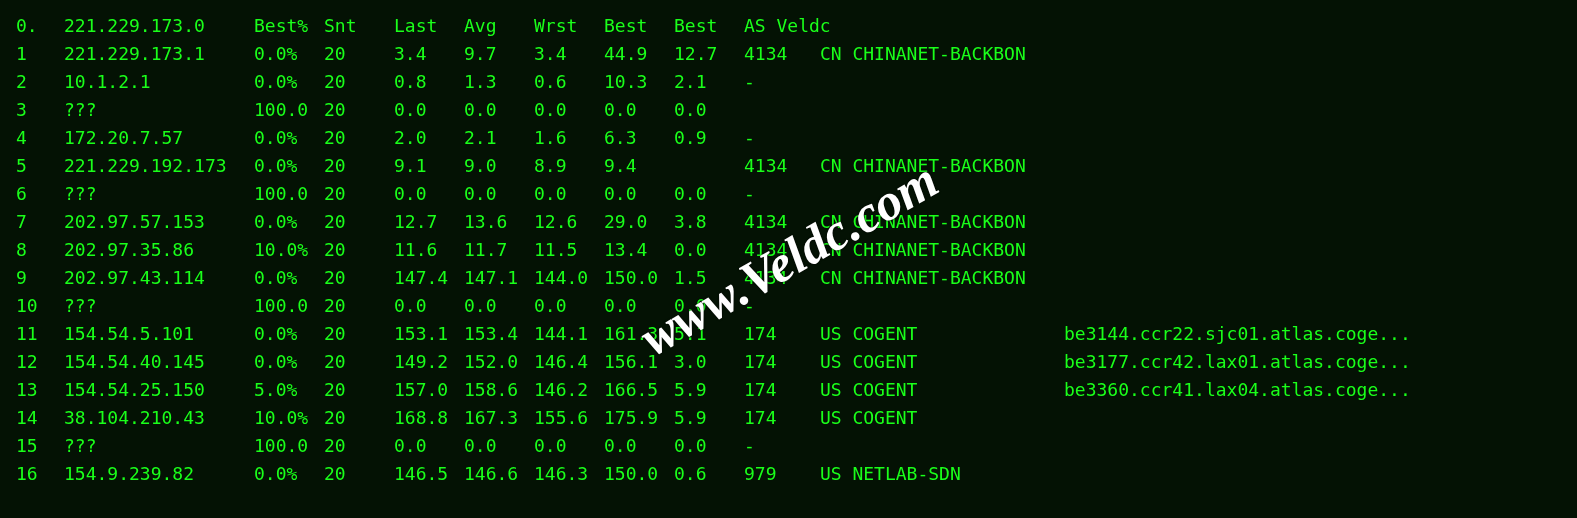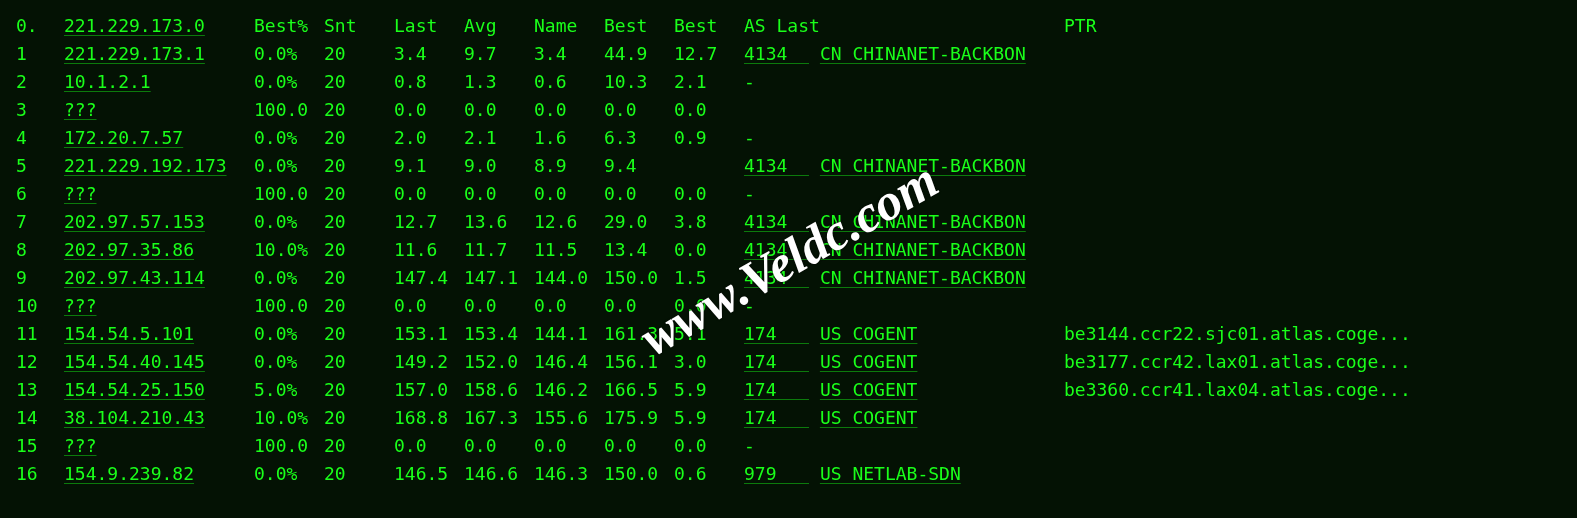--- a/index.html
+++ b/index.html
@@ -9,42 +9,41 @@
   .c-ip{width:190px}
   .c-loss{width:70px}
   .c-snt{width:70px}
   .c-last{width:70px}
   .c-avg{width:70px}
   .c-best{width:70px}
   .c-wrst{width:70px}
   .c-stdev{width:70px}
   .c-as{width:320px}
   .c-ptr{flex:1}
-  .u{text-decoration:underline;text-decoration-color:#0c7a0c;text-underline-offset:3px}
+  .u{text-decoration-color:#0c7a0c;text-underline-offset:3px}
   .cell{display:inline-block}
   .dash{}
   .watermark{position:absolute;left:50%;top:50%;transform:translate(-50%,-50%) rotate(-30deg);color:#ffffff;font-family:Georgia,"Times New Roman",serif;font-size:52px;font-weight:bold;font-style:italic;pointer-events:none;text-shadow:0 0 2px #000;}
 </style>
 </head>
 <body>
 
 <div class="screen">
 
   <div class="row">
     <span class="cell c-hop">0.</span>
     <span class="cell c-ip u">221.229.173.0</span>
     <span class="cell c-loss">Best%</span>
     <span class="cell c-snt">Snt</span>
     <span class="cell c-last">Last</span>
     <span class="cell c-avg">Avg</span>
-    <span class="cell c-best">Name</span>
+    <span class="cell c-best">Wrst</span>
     <span class="cell c-wrst">Best</span>
     <span class="cell c-stdev">Best</span>
-    <span class="cell c-as">AS Last</span>
-    <span class="cell c-ptr">PTR</span>
+    <span class="cell c-as">AS Veldc</span>
   </div>
 
   <div id="rows-container">
       <div class="row"><span class="cell c-hop">1</span><span class="cell c-ip u">221.229.173.1</span><span class="cell c-loss">0.0%</span><span class="cell c-snt">20</span><span class="cell c-last">3.4</span><span class="cell c-avg">9.7</span><span class="cell c-best">3.4</span><span class="cell c-wrst">44.9</span><span class="cell c-stdev">12.7</span><span class="cell c-as"><span class="u">4134  </span> <span class="u">CN CHINANET-BACKBON</span></span><span class="cell c-ptr"></span></div>
       <div class="row"><span class="cell c-hop">2</span><span class="cell c-ip u">10.1.2.1</span><span class="cell c-loss">0.0%</span><span class="cell c-snt">20</span><span class="cell c-last">0.8</span><span class="cell c-avg">1.3</span><span class="cell c-best">0.6</span><span class="cell c-wrst">10.3</span><span class="cell c-stdev">2.1</span><span class="cell c-as"><span class="dash">-</span></span><span class="cell c-ptr"></span></div>
       <div class="row"><span class="cell c-hop">3</span><span class="cell c-ip u">???</span><span class="cell c-loss">100.0</span><span class="cell c-snt">20</span><span class="cell c-last">0.0</span><span class="cell c-avg">0.0</span><span class="cell c-best">0.0</span><span class="cell c-wrst">0.0</span><span class="cell c-stdev">0.0</span><span class="cell c-as"></span><span class="cell c-ptr"></span></div>
       <div class="row"><span class="cell c-hop">4</span><span class="cell c-ip u">172.20.7.57</span><span class="cell c-loss">0.0%</span><span class="cell c-snt">20</span><span class="cell c-last">2.0</span><span class="cell c-avg">2.1</span><span class="cell c-best">1.6</span><span class="cell c-wrst">6.3</span><span class="cell c-stdev">0.9</span><span class="cell c-as"><span class="dash">-</span></span><span class="cell c-ptr"></span></div>
       <div class="row"><span class="cell c-hop">5</span><span class="cell c-ip u">221.229.192.173</span><span class="cell c-loss">0.0%</span><span class="cell c-snt">20</span><span class="cell c-last">9.1</span><span class="cell c-avg">9.0</span><span class="cell c-best">8.9</span><span class="cell c-wrst">9.4</span><span class="cell c-stdev"></span><span class="cell c-as"><span class="u">4134  </span> <span class="u">CN CHINANET-BACKBON</span></span><span class="cell c-ptr"></span></div>
       <div class="row"><span class="cell c-hop">6</span><span class="cell c-ip u">???</span><span class="cell c-loss">100.0</span><span class="cell c-snt">20</span><span class="cell c-last">0.0</span><span class="cell c-avg">0.0</span><span class="cell c-best">0.0</span><span class="cell c-wrst">0.0</span><span class="cell c-stdev">0.0</span><span class="cell c-as"><span class="dash">-</span></span><span class="cell c-ptr"></span></div>
       <div class="row"><span class="cell c-hop">7</span><span class="cell c-ip u">202.97.57.153</span><span class="cell c-loss">0.0%</span><span class="cell c-snt">20</span><span class="cell c-last">12.7</span><span class="cell c-avg">13.6</span><span class="cell c-best">12.6</span><span class="cell c-wrst">29.0</span><span class="cell c-stdev">3.8</span><span class="cell c-as"><span class="u">4134  </span> <span class="u">CN CHINANET-BACKBON</span></span><span class="cell c-ptr"></span></div>

